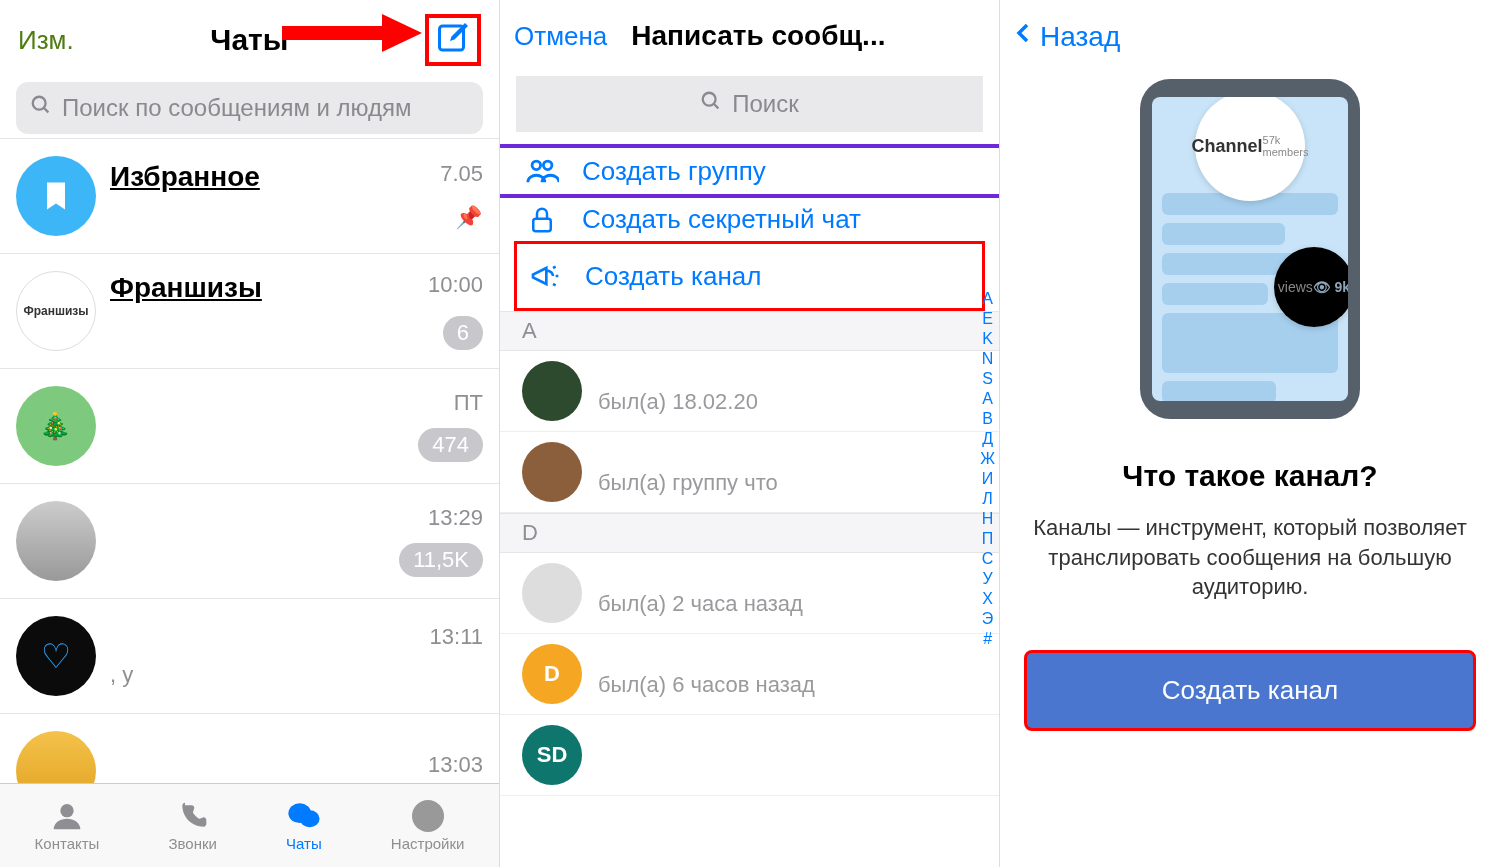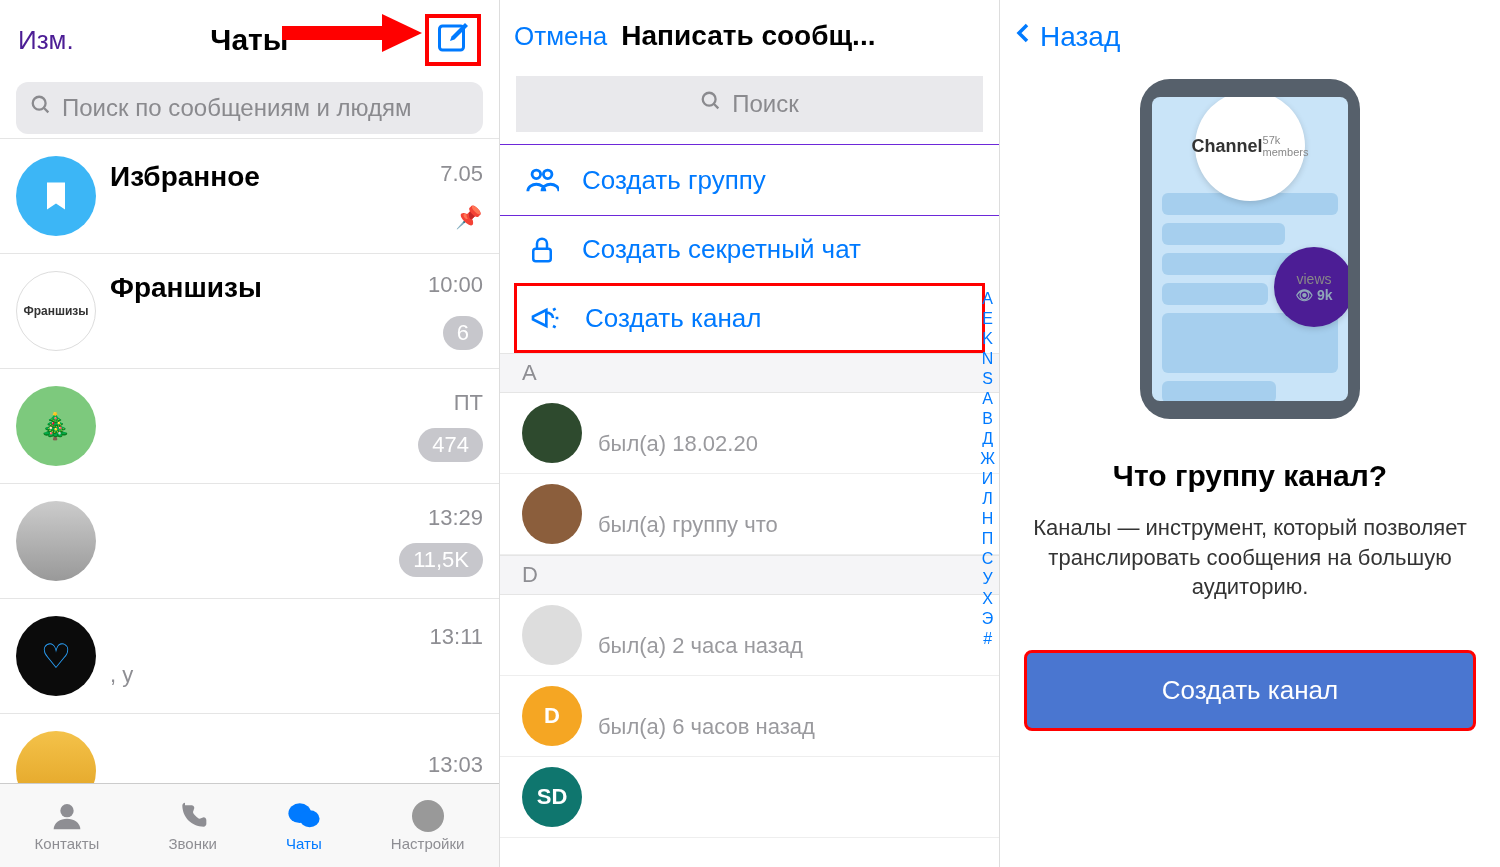--- a/index.html
+++ b/index.html
@@ -4,32 +4,32 @@
 <style>
 * { margin:0; padding:0; box-sizing:border-box; font-family:-apple-system,Helvetica,Arial,sans-serif; }
 body { background:#fff; width:1500px; height:867px; display:flex; overflow:hidden; }
 .panel { height:867px; position:relative; background:#fff; overflow:hidden; }
 .p1 { width:500px; border-right:1px solid #ddd; }
 .p2 { width:500px; border-right:1px solid #ddd; }
 .p3 { width:500px; }
 
 
 .p1-header { display:flex; align-items:center; justify-content:space-between; padding:14px 18px 12px; }
-.p1-edit { color:#4c1d95; font-size:26px; }
+.p1-edit { color:#4d7c0f; font-size:26px; }
 .p1-title { font-size:30px; font-weight:700; }
 .p1-compose-box { border:4px solid #f00; padding:2px 6px; display:flex; align-items:center; justify-content:center; }
 .p1-compose { color:#007aff; }
 .arrow { position:absolute; top:14px; left:282px; width:140px; height:38px; }
 .arrow svg { width:100%; height:100%; }
 .p1-search { margin:4px 16px; background:#e9e9ec; border-radius:12px; padding:12px 14px; display:flex; align-items:center; color:#8a8a8e; font-size:24px; gap:10px; }
 .chat-row { display:flex; align-items:center; padding:10px 16px; border-top:1px solid #e5e5e5; min-height:115px; gap:14px; position:relative; }
 .chat-avatar { width:80px; height:80px; border-radius:50%; flex:0 0 80px; display:flex; align-items:center; justify-content:center; }
 .chat-body { flex:1; display:flex; flex-direction:column; gap:12px; }
 .chat-top { display:flex; justify-content:space-between; align-items:flex-start; }
-.chat-name { font-size:28px; font-weight:600; }
+.chat-name { font-size:28px; font-weight:600;text-decoration:underline; }
 .chat-time { font-size:22px; color:#8e8e93; }
 .chat-bot { display:flex; justify-content:flex-end; align-items:center; gap:8px; }
 .badge { background:#c7c7cc; color:#fff; border-radius:18px; padding:4px 14px; font-size:22px; font-weight:500; }
 .pin { color:#c7c7cc; font-size:22px; }
 .chat-msg { font-size:22px; color:#8e8e93; }
 
 
 .av-saved { background:#3cb6f6; }
 .av-franch { background:#fff; border:1px solid #ddd; font-size:12px; font-weight:700; color:#333; }
 .av-tree { background:#7dc97d; font-size:26px; }
@@ -37,42 +37,42 @@
 .av-heart { background:#0b0b0b; color:#2a9df4; font-size:34px; }
 .av-gold { background:linear-gradient(#f4c24a,#e0a020); }
 
 
 .tabbar { position:absolute; bottom:0; left:0; right:0; height:84px; background:#f8f8f8; border-top:1px solid #ccc; display:flex; justify-content:space-around; align-items:center; }
 .tab { display:flex; flex-direction:column; align-items:center; gap:2px; color:#8e8e93; font-size:15px; }
 .tab.active { color:#007aff; }
 .tab-icon { font-size:30px; height:34px; display:flex; align-items:center; }
 
 
-.p2-header { display:flex; align-items:center; padding:20px 14px 18px; gap:14px; }
+.p2-header { display:flex; align-items:center; padding:20px 14px 18px; gap:24px; }
 .p2-cancel { color:#007aff; font-size:26px; }
 .p2-title { font-size:28px; font-weight:700; }
 .p2-search { margin:6px 16px 12px; background:#e9e9ec; border-radius:0; padding:14px; display:flex; align-items:center; justify-content:center; color:#8a8a8e; font-size:24px; gap:10px; }
-.p2-action { display:flex; align-items:center; gap:22px; padding:18px 24px; border-top:1px solid #6d28d9; color:#007aff; font-size:26px; }
+.p2-action { display:flex; align-items:center; gap:22px; padding:6px 24px; border-top:4px solid #6d28d9; color:#007aff; font-size:26px; }
 .p2-action.hl { border:3px solid #f00; margin:0 14px; padding:16px 10px; }
 .p2-icon { width:36px; display:flex; justify-content:center; }
 .section-letter { background:#f5f5f7; color:#8e8e93; padding:6px 22px; font-size:22px; font-weight:500; border-top:1px solid #e5e5e5; border-bottom:1px solid #e5e5e5; }
 .contact-row { display:flex; align-items:center; gap:16px; padding:10px 22px; border-bottom:1px solid #eee; }
 .contact-avatar { width:60px; height:60px; border-radius:50%; flex:0 0 60px; display:flex; align-items:center; justify-content:center; color:#fff; font-size:22px; font-weight:600; }
 .contact-status { color:#9a9a9e; font-size:22px; }
 .index-strip { position:absolute; right:4px; top:290px; display:flex; flex-direction:column; gap:2px; color:#007aff; font-size:16px; font-weight:500; align-items:center; }
 
 
 .p3-header { display:flex; align-items:center; padding:18px 12px; gap:4px; color:#007aff; font-size:28px; }
 .phone-illus { width:220px; height:340px; margin:6px auto 10px; background:#56606b; border-radius:30px; padding:18px 12px; position:relative; }
 .illus-screen { background:#c9e4f8; height:100%; border-radius:8px; padding:18px 10px 10px; position:relative; overflow:hidden; }
 .illus-channel-badge { position:absolute; top:-6px; left:50%; transform:translateX(-50%); background:#fff; border-radius:50%; width:110px; height:110px; display:flex; flex-direction:row; align-items:center; justify-content:center; font-size:18px; font-weight:700; color:#333; box-shadow:0 2px 6px rgba(0,0,0,0.15);}
 .illus-channel-badge small{font-size:11px;font-weight:400;color:#888;}
 .illus-bar { background:#a6cfee; border-radius:6px; height:22px; margin-top:8px; }
 .illus-bar.big { height:60px; }
-.illus-views { position:absolute; right:-6px; top:150px; background:#4c1d95; border-radius:50%; width:80px; height:80px; display:flex; flex-direction:column; align-items:center; justify-content:center; font-size:14px; color:#888; box-shadow:0 2px 6px rgba(0,0,0,0.15);}
+.illus-views { position:absolute; right:-6px; top:150px; background:#000000; border-radius:50%; width:80px; height:80px; display:flex; flex-direction:row; align-items:center; justify-content:center; font-size:14px; color:#888; box-shadow:0 2px 6px rgba(0,0,0,0.15);}
 .p3-q { text-align:center; font-size:30px; font-weight:700; margin:40px 20px 20px; }
 .p3-desc { text-align:center; font-size:22px; color:#333; padding:0 30px; line-height:1.35; }
 .p3-btn { margin:48px 24px 0; background:#4a76d0; color:#fff; font-size:26px; border-radius:8px; text-align:center; padding:22px; border:3px solid #f00; }
 </style>
 </head>
 <body>
 
 <div class="panel p1">
   <div class="p1-header">
     <span class="p1-edit">Изм.</span>
@@ -338,16 +338,16 @@
         <div class="illus-bar" style="width:60%"></div>
       <div class="illus-bar big"></div>
       <div class="illus-bar" style="width:65%"></div>
       <div class="illus-views">
         <span>views</span>
         <span style="font-weight:700;color:#8fa6b8">👁 <span>9k</span></span>
       </div>
     </div>
   </div>
 
-  <div class="p3-q">Что группу канал?</div>
+  <div class="p3-q">Что такое канал?</div>
   <div class="p3-desc">Каналы — инструмент, который позволяет транслировать сообщения на большую аудиторию.</div>
   <div class="p3-btn">Создать канал</div>
 </div>
 
 </body></html>

